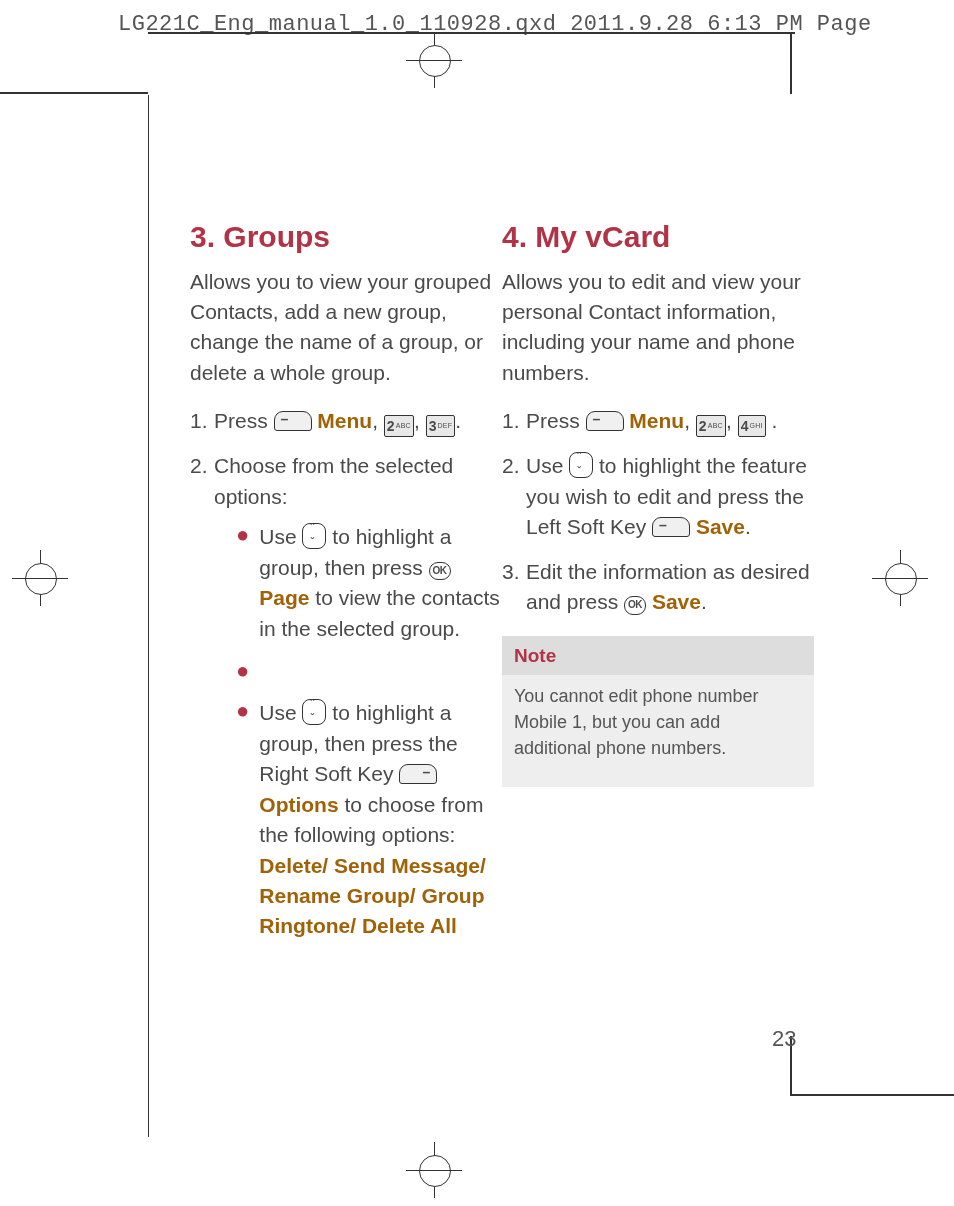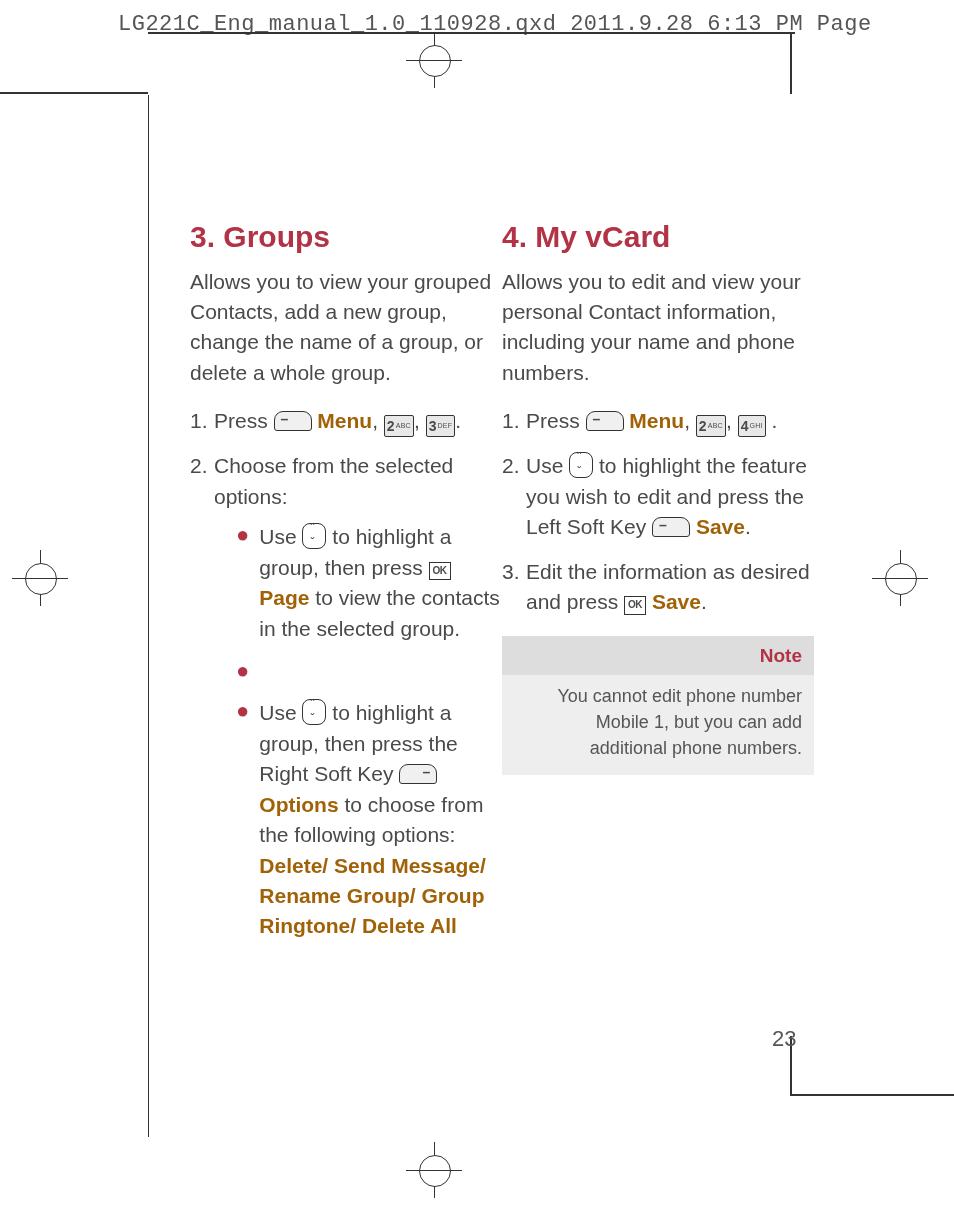--- a/index.html
+++ b/index.html
@@ -164,45 +164,44 @@
   }
   .nav-key::after {
     content: "ˇ";
     position: absolute;
     bottom: -4px; left: 7px;
     font-size: 12px;
   }
   .ok-key {
     display: inline-block;
     border: 1.5px solid #333;
-    border-radius: 0;
+    border-radius: 9px;
     font-size: 10px;
     font-weight: bold;
     padding: 1px 3px;
     background: #fff;
     vertical-align: 1px;
     letter-spacing: -0.5px;
     text-align: center;
   }
   .note-box {
     margin-top: 18px;
-    text-align: right;
   }
   .note-head {
     background: #ddd;
     color: #b33346;
     font-weight: bold;
     font-size: 19px;
     padding: 6px 12px;
   }
   .note-body {
     background: #eeeeee;
     color: #555;
     font-size: 18px;
-    padding: 8px 12px 14px 12px;
+    padding: 8px 12px 26px 12px;
     line-height: 1.45;
   }
   .pagenum {
     position: absolute;
     top: 1026px;
     left: 772px;
     font-size: 22px;
     color: #555;
   }
   .corner-line-tr {

